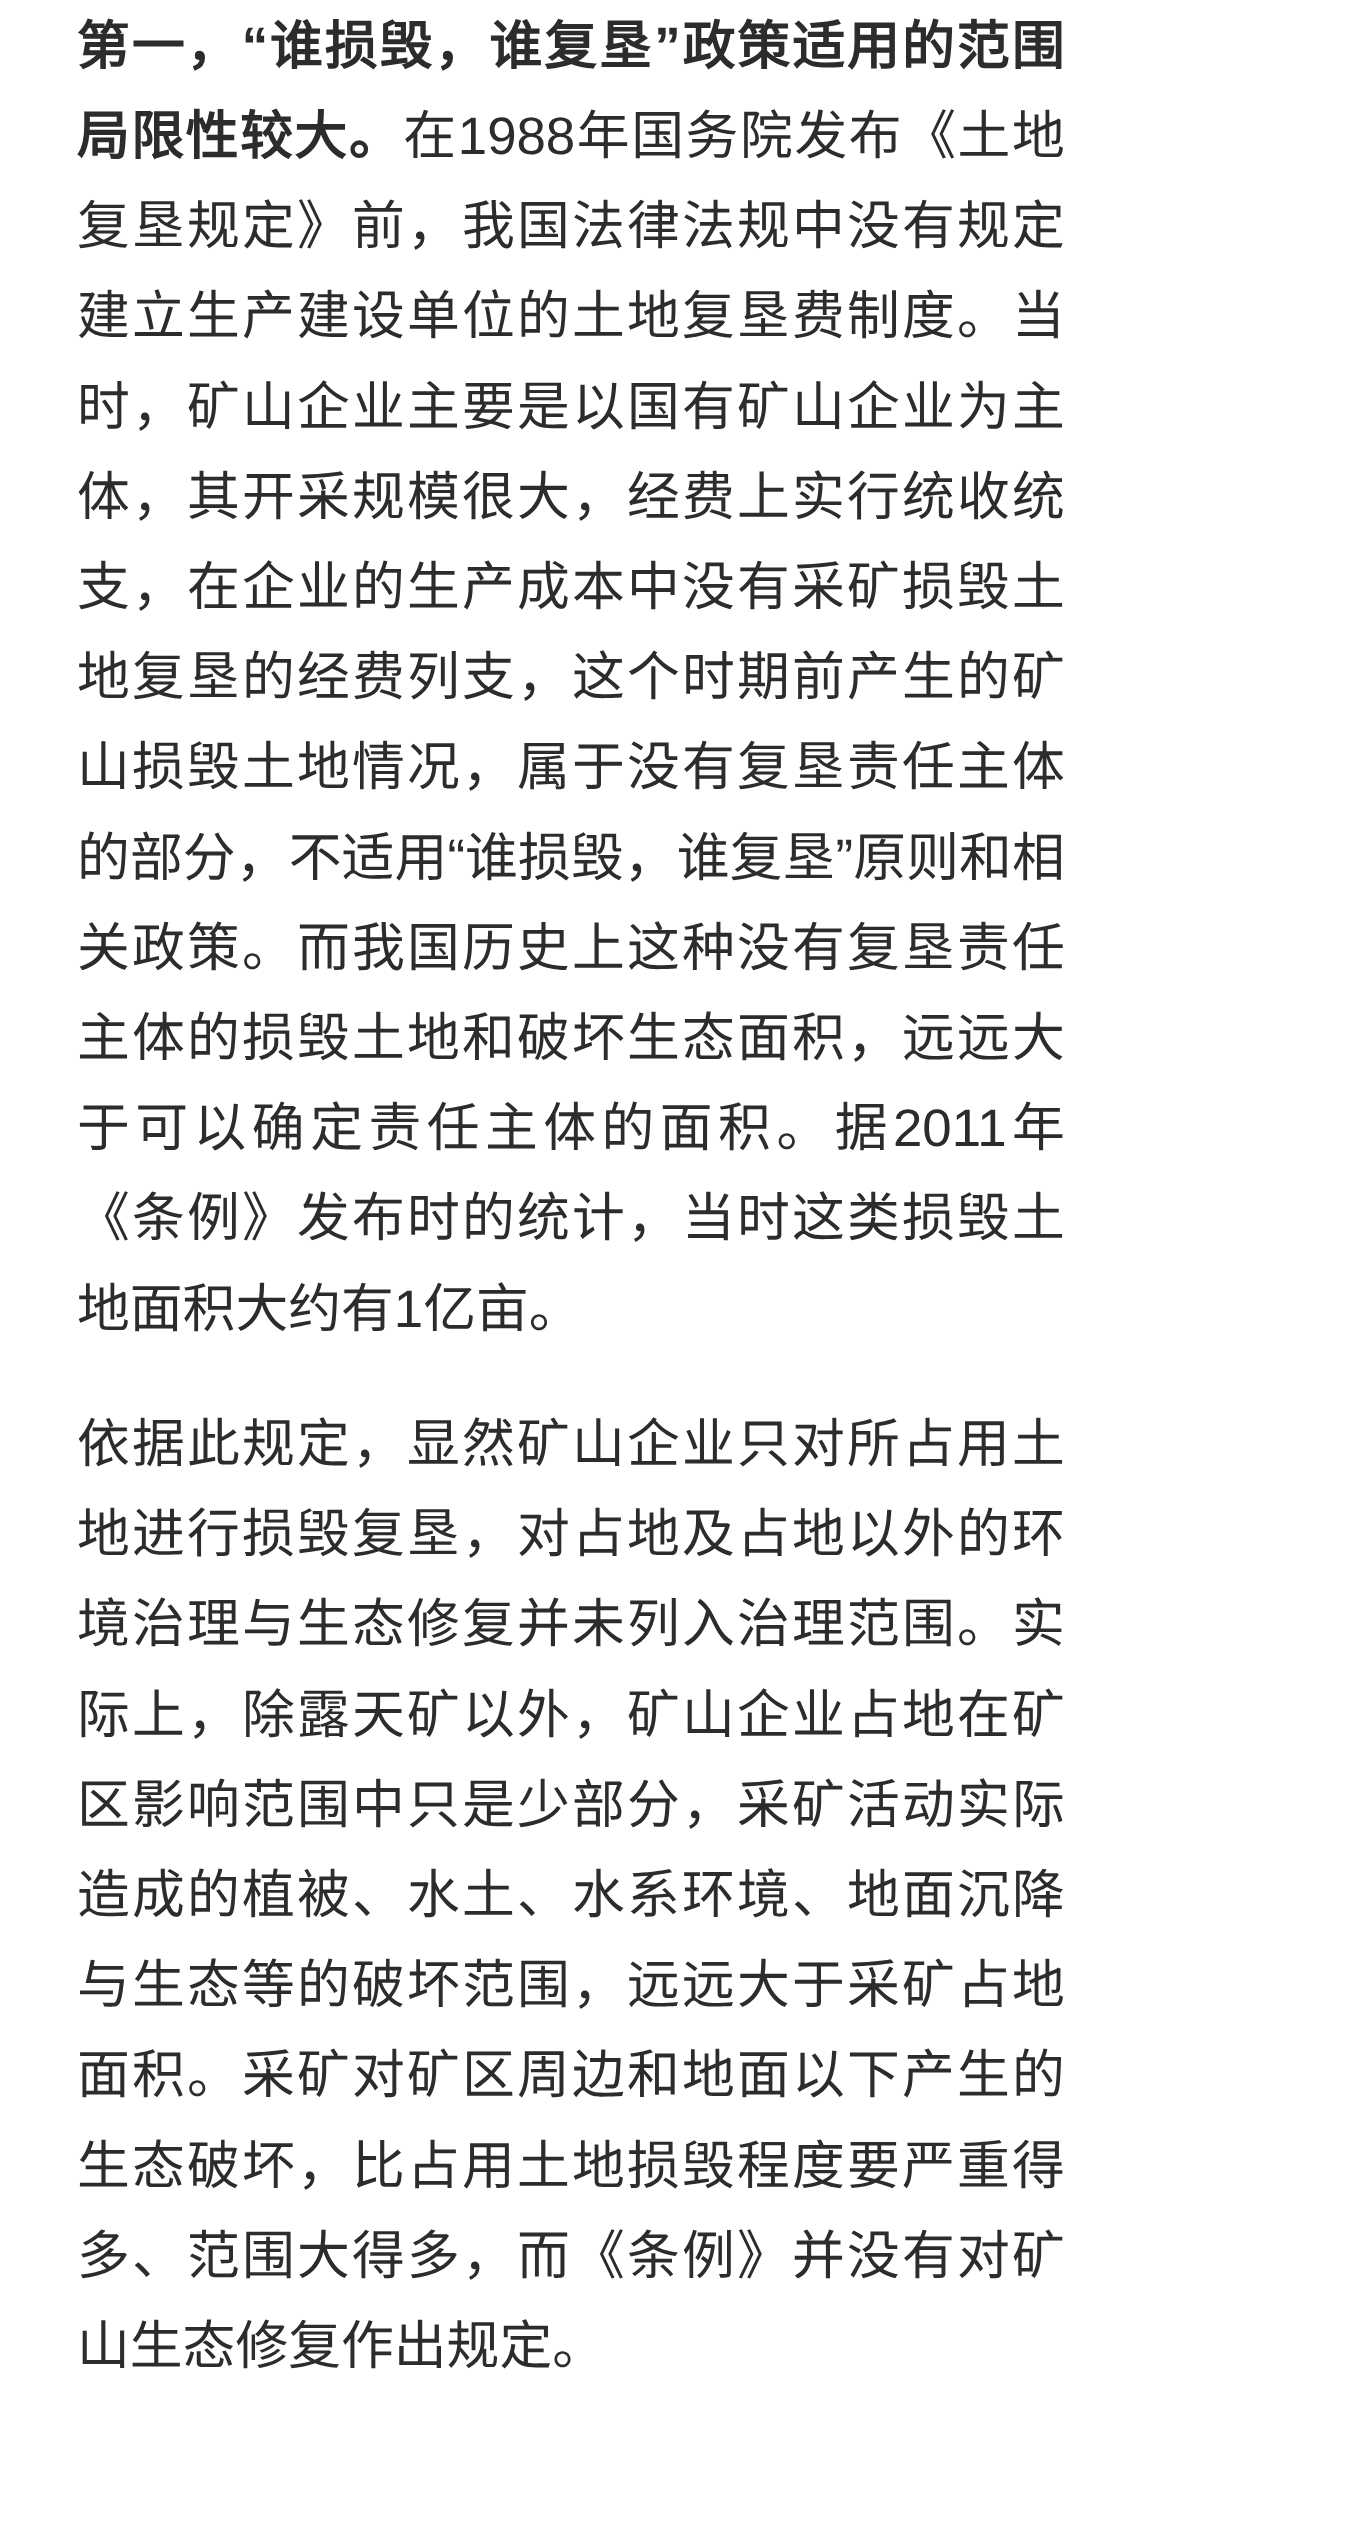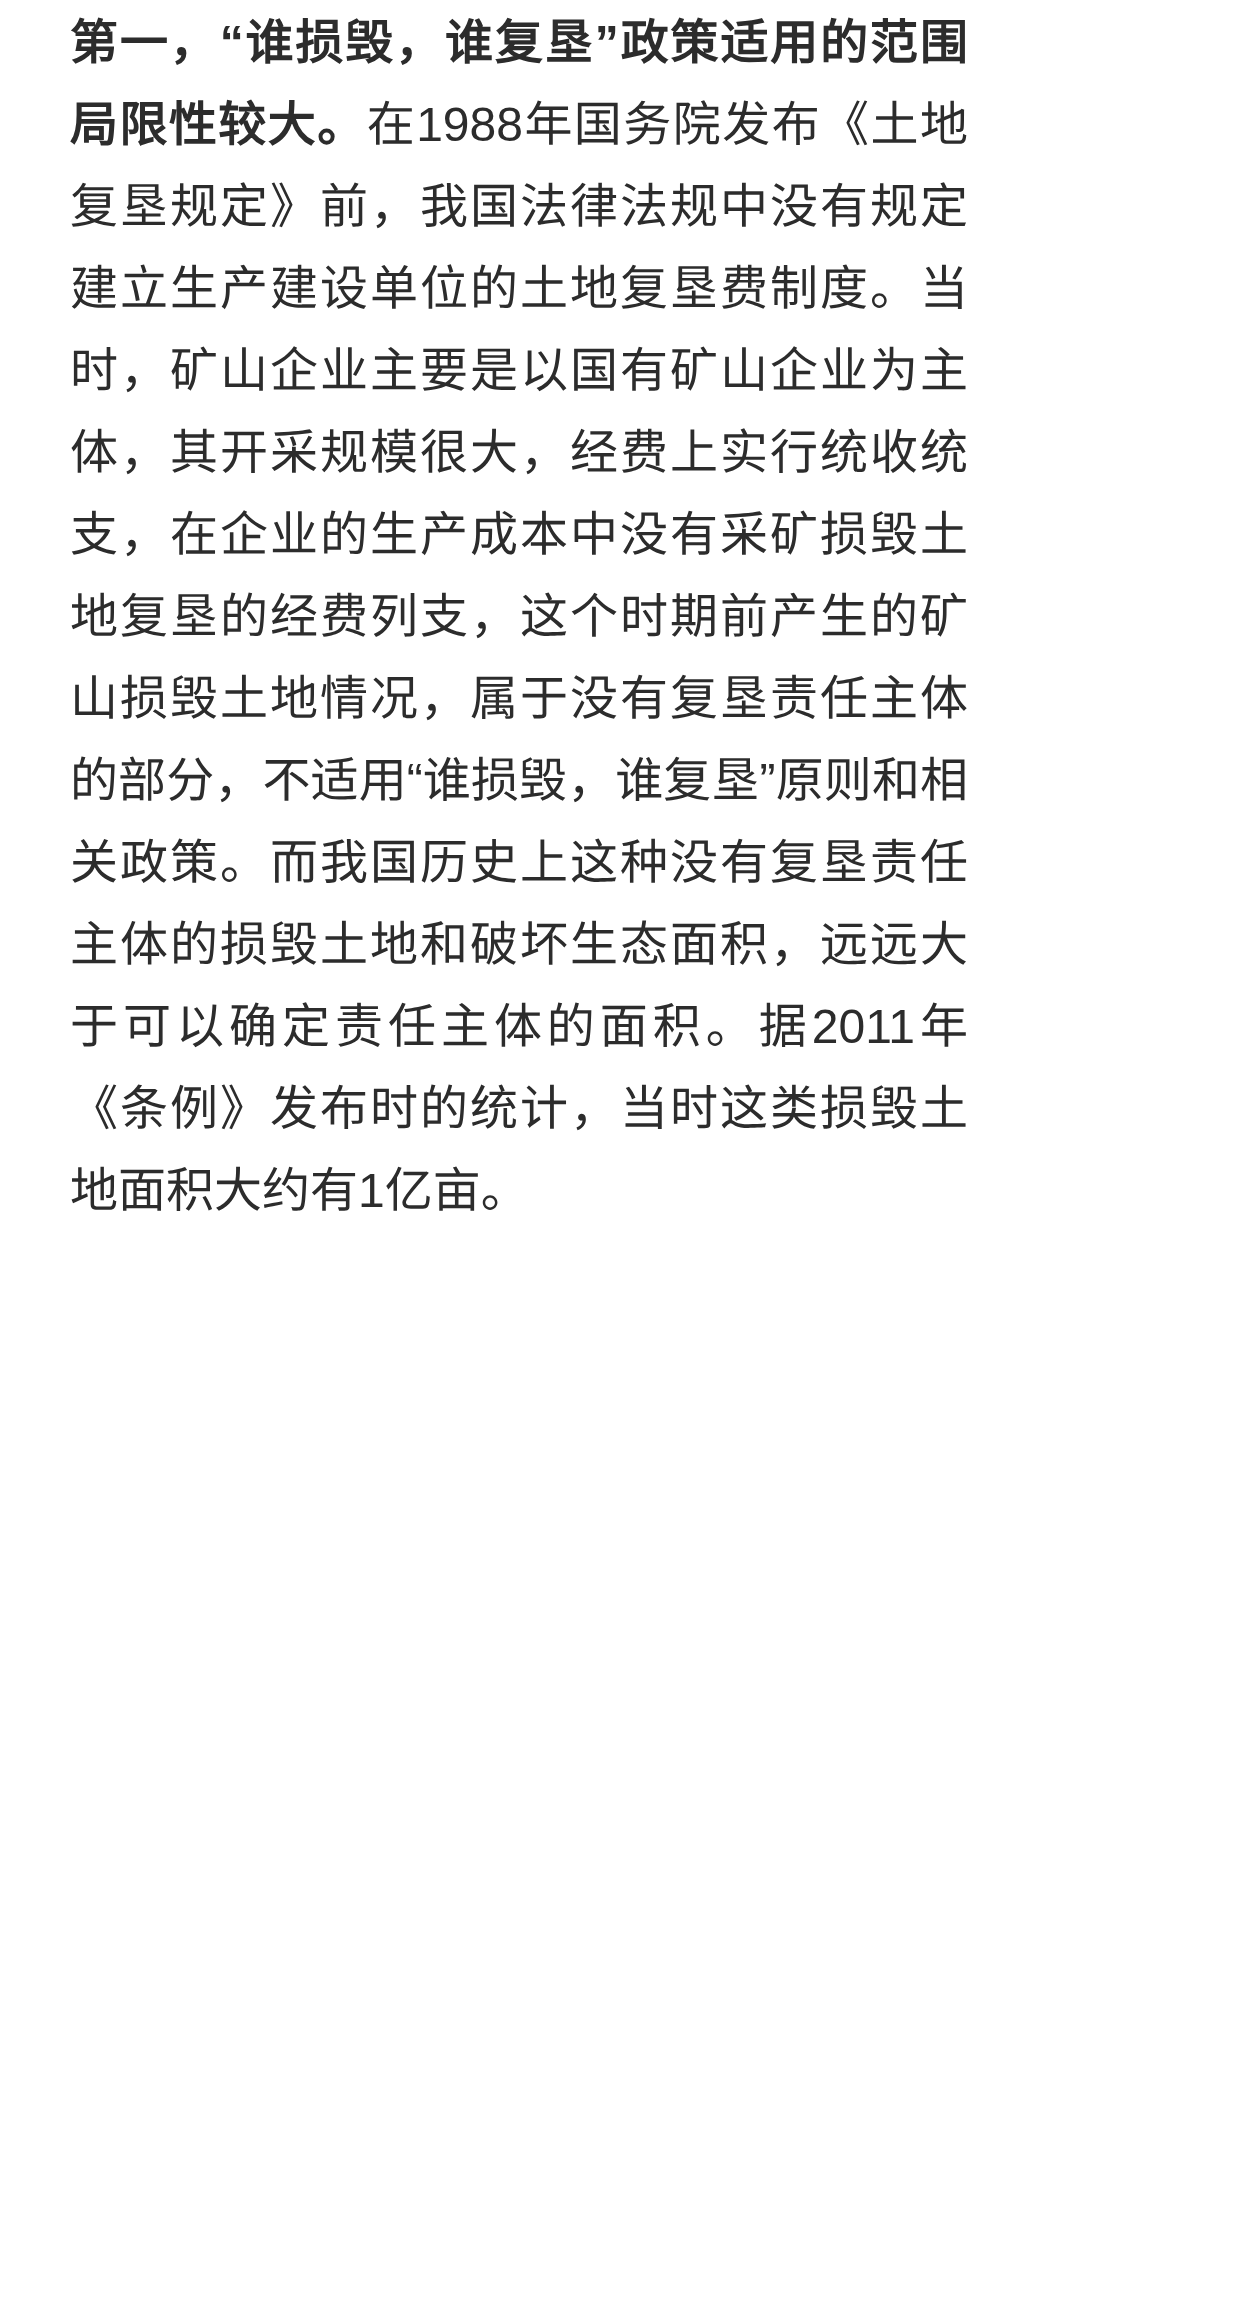--- a/index.html
+++ b/index.html
@@ -37,13 +37,14 @@
     font-weight: 400;
   }
 </style>
 </head>
 <body>
 
 <main class="article">
   <p class="para"><strong class="lead">第一，“谁损毁，谁复垦”政策适用的范围局限性较大。</strong><span class="body-text">在1988年国务院发布《土地复垦规定》前，我国法律法规中没有规定建立生产建设单位的土地复垦费制度。当时，矿山企业主要是以国有矿山企业为主体，其开采规模很大，经费上实行统收统支，在企业的生产成本中没有采矿损毁土地复垦的经费列支，这个时期前产生的矿山损毁土地情况，属于没有复垦责任主体的部分，不适用“谁损毁，谁复垦”原则和相关政策。而我国历史上这种没有复垦责任主体的损毁土地和破坏生态面积，远远大于可以确定责任主体的面积。据2011年《条例》发布时的统计，当时这类损毁土地面积大约有1亿亩。</span></p>
 
 
+  <p class="para"><span class="body-text">依据此规定，显然矿山企业只对所占用土地进行损毁复垦，对占地及占地以外的环境治理与生态修复并未列入治理范围。实际上，除露天矿以外，矿山企业占地在矿区影响范围中只是少部分，采矿活动实际造成的植被、水土、水系环境、地面沉降与生态等的破坏范围，远远大于采矿占地面积。采矿对矿区周边和地面以下产生的生态破坏，比占用土地损毁程度要严重得多、范围大得多，而《条例》并没有对矿山生态修复作出规定。</span></p>
 </main>
 
 </body></html>

